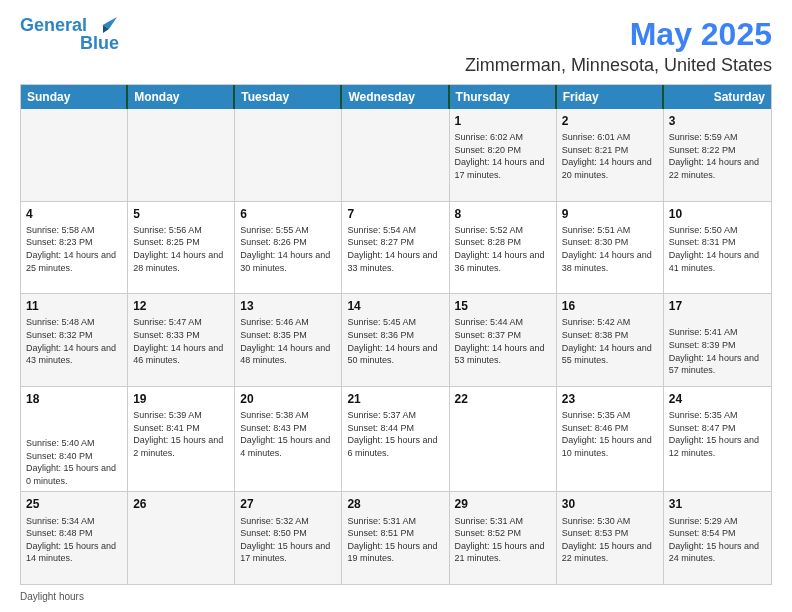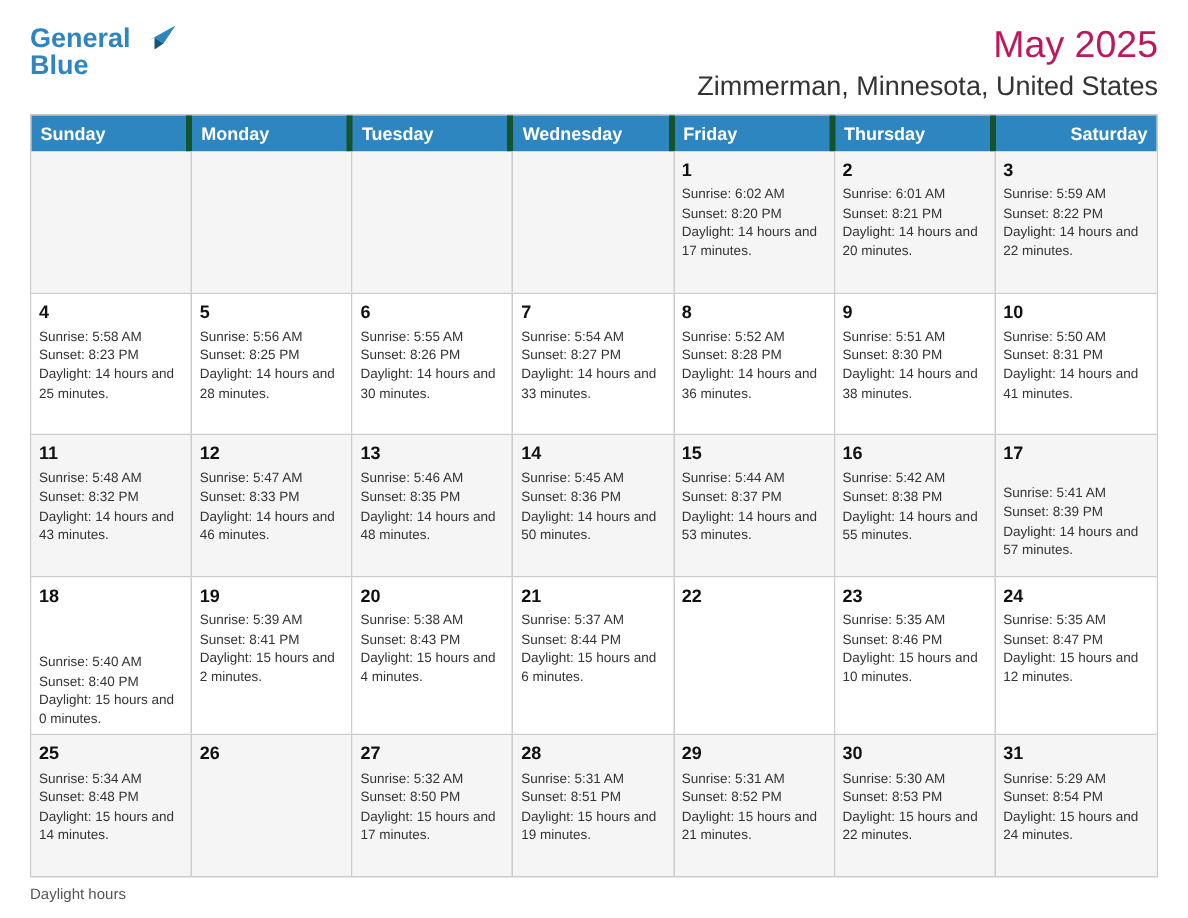--- a/index.html
+++ b/index.html
@@ -33,23 +33,23 @@
       color: #1a5276;
       line-height: 1.1;
     }
     .logo-text span {
       color: #2e86c1;
     }
     .title-block {
       text-align: right;
     }
     .main-title {
-      font-size: 25px;
-      font-weight: normal;
-      color: #be185d;
+      font-size: 32px;
+      font-weight: bold;
+      color: #3b82f6;
     }
     .subtitle {
       font-size: 18px;
       color: #333;
       margin-top: 2px;
     }
     .calendar {
       flex: 1;
       display: flex;
       flex-direction: column;
@@ -59,21 +59,21 @@
       display: grid;
       grid-template-columns: repeat(7, 1fr);
       background: #2e86c1;
     }
     .cal-header-cell {
       color: #fff;
       font-size: 12px;
       font-weight: bold;
       padding: 5px 6px;
       text-align: left;
-      border-right: 4px solid #14532d;
+      border-right: 2px solid #14532d;
     }
     .cal-header-cell:last-child {
       border-right: none;
       text-align: right;
     }
     .cal-body {
       display: flex;
       flex-direction: column;
       flex: 1;
     }
@@ -121,21 +121,21 @@
       margin-top: 6px;
       text-align: left;
     }
   </style>
 </head>
 <body>
 
 <div class="page">
   <div class="header">
     <div class="logo">
-      <div style="display:flex;flex-direction:column;align-items:flex-start;">
+      <div style="display:flex;flex-direction:column;align-items:flex-end;">
         <div style="display:flex;align-items:center;">
           <span class="logo-text">
             <span>General</span>
           </span>
 
           <svg width="30" height="22" viewBox="0 0 30 22" style="margin-left:2px;margin-top:-4px;">
             <polygon points="10,14 28,4 20,16 14,12" fill="#2e86c1"></polygon>
             <polygon points="14,12 20,16 14,20" fill="#1a5276"></polygon>
           </svg>
         </div>
@@ -147,22 +147,22 @@
       <div class="subtitle">Zimmerman, Minnesota, United States</div>
     </div>
   </div>
 
   <div class="calendar">
     <div class="cal-header">
       <div class="cal-header-cell">Sunday</div>
       <div class="cal-header-cell">Monday</div>
       <div class="cal-header-cell">Tuesday</div>
       <div class="cal-header-cell">Wednesday</div>
+      <div class="cal-header-cell">Thursday</div>
       <div class="cal-header-cell">Friday</div>
-      <div class="cal-header-cell">Thursday</div>
       <div class="cal-header-cell">Saturday</div>
     </div>
     <div class="cal-body" id="cal-body">
     <div class="cal-row">
           <div class="cal-cell empty"></div>
           <div class="cal-cell empty"></div>
           <div class="cal-cell empty"></div>
           <div class="cal-cell empty"></div>
           <div class="cal-cell alt-bg">
             <span class="day-num">1</span>

